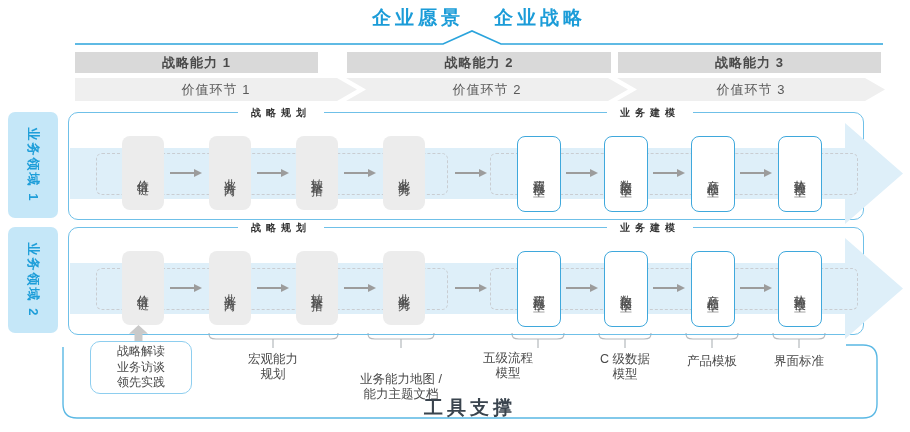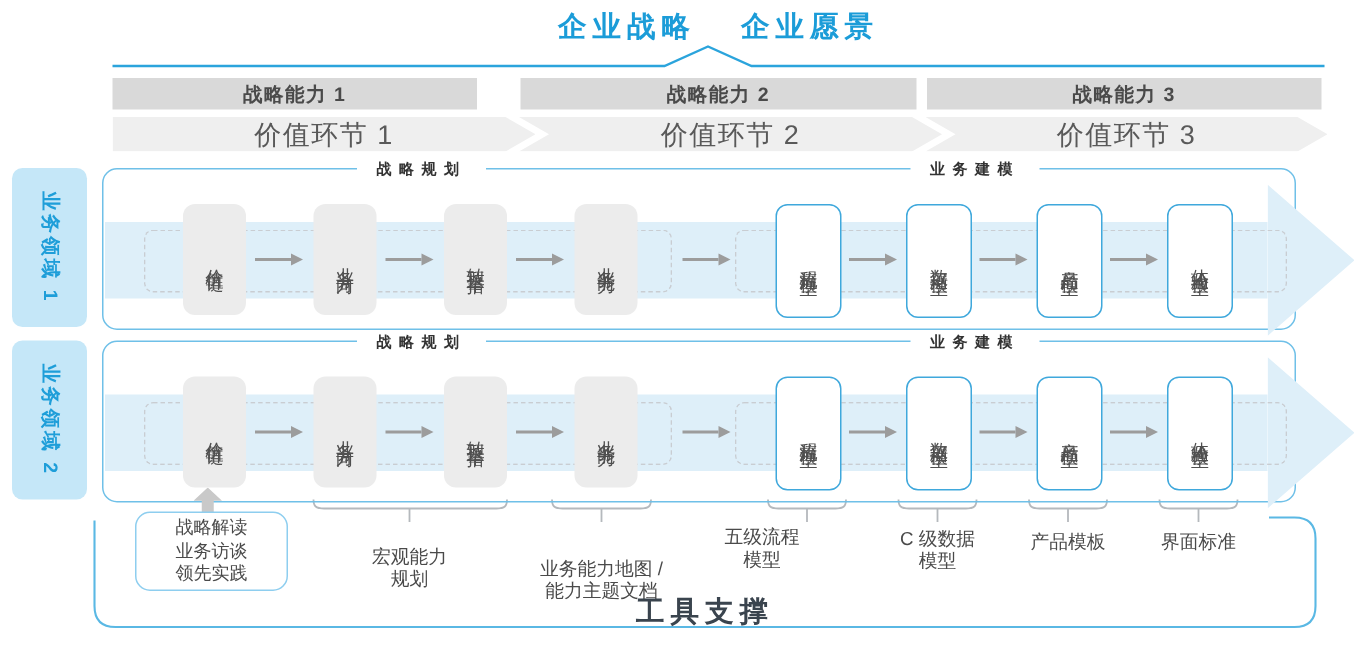--- a/index.html
+++ b/index.html
@@ -9,21 +9,21 @@
   
   .title-row{position:absolute;left:75px;top:5px;width:808px;display:flex;justify-content:center;gap:30px;}
   .title-text{font-size:19px;font-weight:bold;color:#1B9CD8;letter-spacing:4px;white-space:nowrap;}
 
   
   .cap-bar{position:absolute;top:52px;height:21px;background:#D9D9D9;display:flex;align-items:center;
            justify-content:center;font-size:13px;font-weight:bold;color:#4A4A4A;letter-spacing:1px;}
 
   
   .chev{position:absolute;top:78px;height:23px;background:#EFEFEF;display:flex;align-items:center;
-        justify-content:center;font-size:18px;color:#595959;letter-spacing:1px;}
+        justify-content:center;font-size:13px;color:#595959;letter-spacing:1px;}
   .chev-first{clip-path:polygon(0 0,calc(100% - 20px) 0,100% 50%,calc(100% - 20px) 100%,0 100%);}
   .chev-mid{clip-path:polygon(0 0,calc(100% - 20px) 0,100% 50%,calc(100% - 20px) 100%,0 100%,20px 50%);}
 
   
   .domain{position:absolute;left:8px;width:50px;background:#C5E7F8;border-radius:7px;
           display:flex;align-items:center;justify-content:center;}
   .domain span{transform:rotate(90deg);white-space:nowrap;color:#1E9ED9;font-weight:bold;
                font-size:13px;letter-spacing:2px;}
 
   
@@ -63,22 +63,22 @@
                 font-size:19px;font-weight:bold;color:#3A444E;letter-spacing:4px;}
 
   svg.decor{position:absolute;left:0;top:0;pointer-events:none;}
 </style>
 </head>
 <body>
 
 <div class="stage">
 
   <div class="title-row">
+    <span class="title-text">企业愿景</span>
     <span class="title-text">企业战略</span>
-    <span class="title-text">企业愿景</span>
   </div>
 
   <svg class="decor" width="910" height="432" viewBox="0 0 910 432">
     <path d="M75,44 L443,44 L472,31 L501,44 L883,44" fill="none" stroke="#2BA4DC" stroke-width="1.6"></path>
     <path d="M63,347 L63,404 Q63,418 77,418 L863,418 Q877,418 877,404 L877,359 Q877,345 863,345 L846,345" fill="none" stroke="#5AB8E4" stroke-width="1.4"></path>
     <g fill="none" stroke="#B5B9BD" stroke-width="1.2">
       <path d="M209,333 C209,337.5 210.5,339 216,339 L331,339 C336.5,339 338,337.5 338,333 M273,339 L273,348"></path>
       <path d="M368,333 C368,337.5 369.5,339 375,339 L427,339 C432.5,339 434,337.5 434,333 M401,339 L401,348"></path>
       <path d="M512,333 C512,337.5 513.5,339 519,339 L557,339 C562.5,339 564,337.5 564,333 M538,339 L538,348"></path>
       <path d="M599,333 C599,337.5 600.5,339 606,339 L644,339 C649.5,339 651,337.5 651,333 M625,339 L625,348"></path>
@@ -184,21 +184,21 @@
   <div class="flow" style="left:653px;top:287px;"></div>
   <div class="flow" style="left:740px;top:287px;"></div>
 
   <div class="up-arrow"></div>
   <div class="practice-box">
     <span>战略解读</span>
     <span>业务访谈</span>
     <span>领先实践</span>
   </div>
 
-  <div class="ann" style="left:273px;top:364px;">
+  <div class="ann" style="left:273px;top:352px;">
     <div>宏观能力</div>
     <div>规划</div>
   </div>
   <div class="ann" style="left:401px;top:352px;margin-top:20px;">
     <div>业务能力地图 /</div>
     <div>能力主题文档</div>
   </div>
   <div class="ann" style="left:508px;top:352px;font-family:Liberation Mono, monospace;">
     <div>五级流程</div>
     <div>模型</div>

